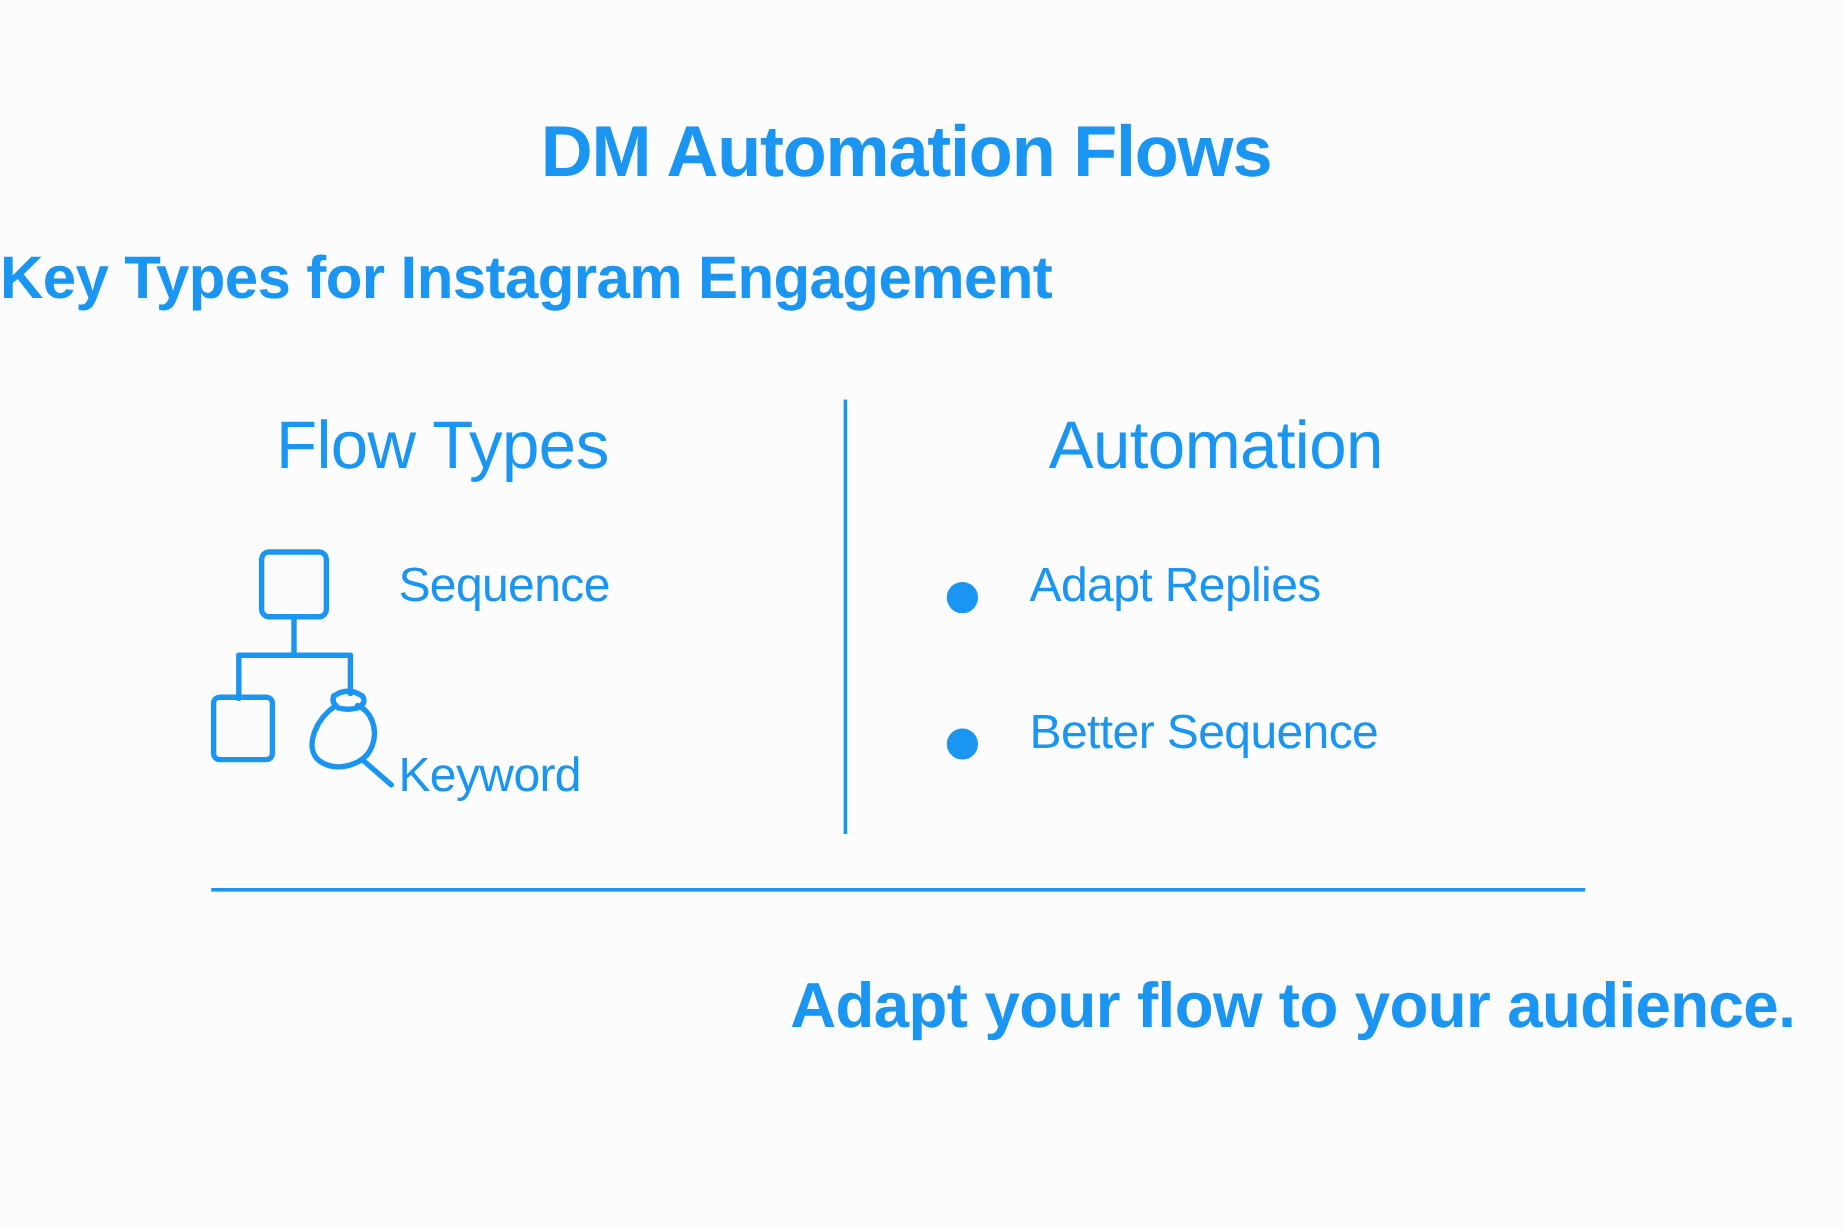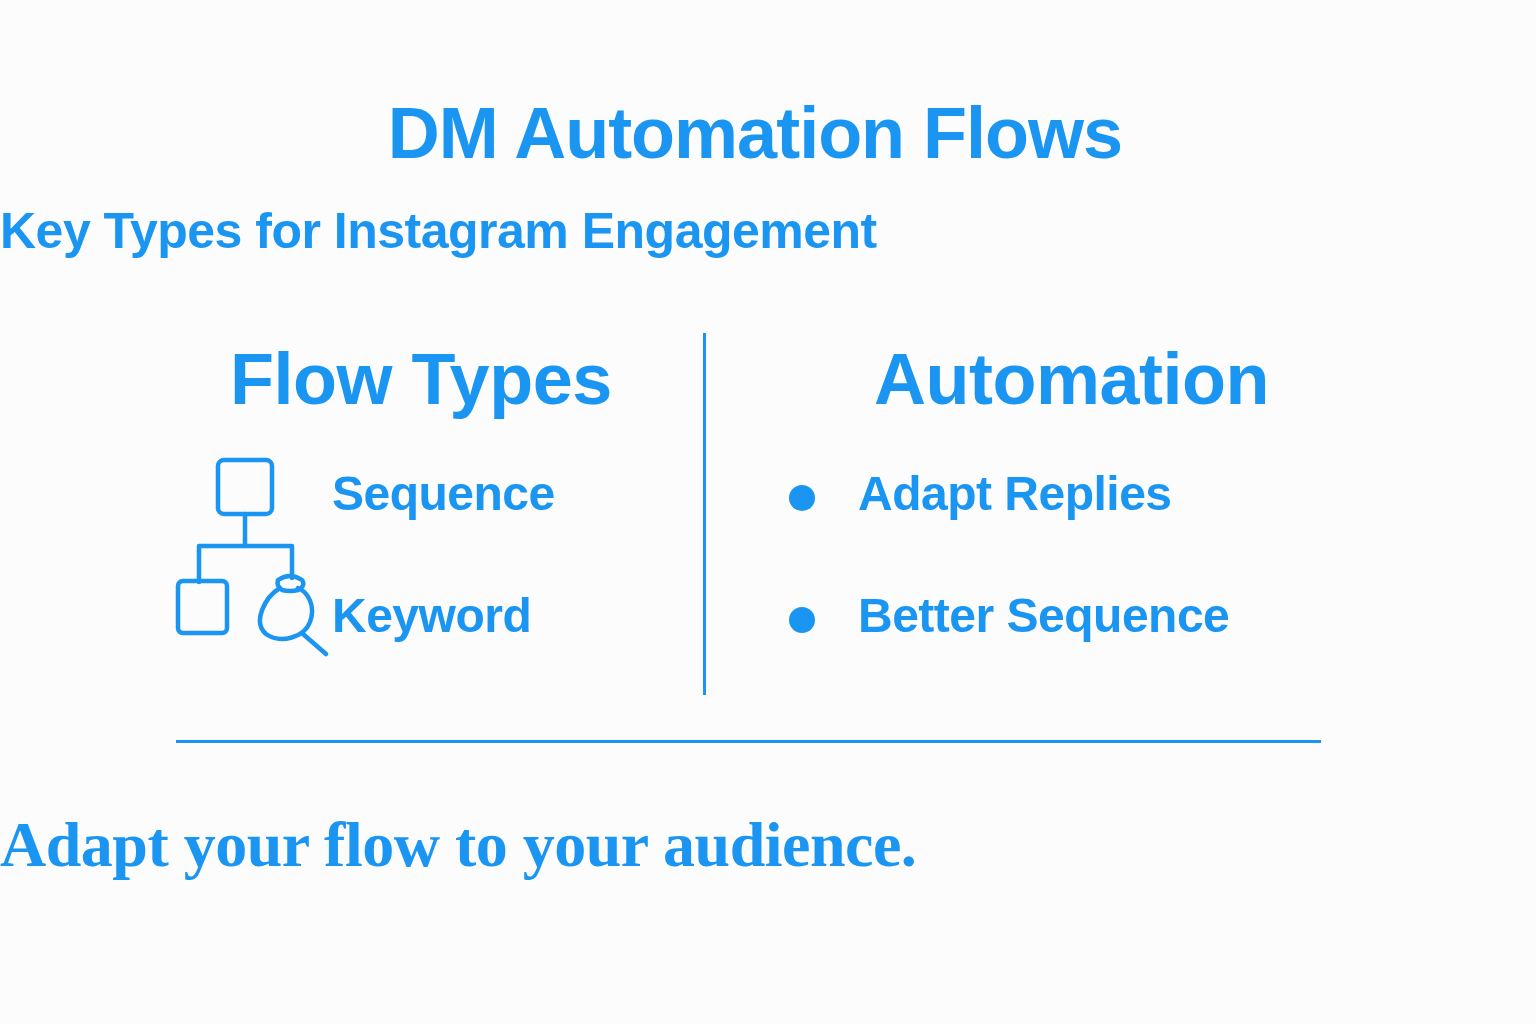--- a/index.html
+++ b/index.html
@@ -8,60 +8,60 @@
     background: #fcfcfc;
     position: relative;
     overflow: hidden;
     font-family: "Liberation Sans", "DejaVu Sans", sans-serif;
     color: #1a95f2;
   }
   .abs { position: absolute; }
   .title {
     left: 0; width: 1510px; top: 92px;
     text-align: center;
-    font-size: 72px; font-weight: bold;
+    font-size: 60px; font-weight: bold;
     letter-spacing: -1px;
   }
   .subtitle {
     left: 0; width: 1510px; top: 202px;
     text-align: left;
     font-size: 50px; font-weight: bold;
     letter-spacing: -0.5px;
   }
   .col-heading {
-    font-size: 72px; font-weight: bold; letter-spacing: -0.5px;
+    font-size: 56px; font-weight: normal; letter-spacing: -0.5px;
   }
   .h-flow { left: 230px; top: 338px; }
   .h-adv { left: 874px; top: 338px; }
   .vdivider {
     left: 703px; top: 333px; width: 3px; height: 362px;
     background: #1a95f2;
   }
   .hdivider {
     left: 176px; top: 740px; width: 1145px; height: 3px;
     background: #1a95f2;
   }
   .item {
-    font-size: 48px; font-weight: bold; letter-spacing: -0.5px;
+    font-size: 40px; font-weight: normal; letter-spacing: -0.5px;
   }
   .seq { left: 332px; top: 466px; }
-  .kw { left: 332px; top: 588px; }
+  .kw { left: 332px; top: 624px; }
   .bullet {
     width: 26px; height: 26px; border-radius: 50%;
     background: #1a95f2;
   }
   .b1 { left: 789px; top: 485px; }
   .b2 { left: 789px; top: 607px; }
   .adv1 { left: 858px; top: 466px; }
   .adv2 { left: 858px; top: 588px; }
   .icon { left: 170px; top: 452px; width: 170px; height: 210px; }
   .footer {
     left: 0; width: 1496px; top: 808px;
-    text-align: left;
-    font-size: 64px; font-weight: bold; letter-spacing: -0.5px; font-family: Liberation Serif, serif;
+    text-align: right;
+    font-size: 53px; font-weight: bold; letter-spacing: -0.5px;
   }
 </style>
 </head>
 <body>
 
 <div class="abs title">DM Automation Flows</div>
 <div class="abs subtitle">Key Types for Instagram Engagement</div>
 
 <section>
   <div class="abs col-heading h-flow">Flow Types</div>

